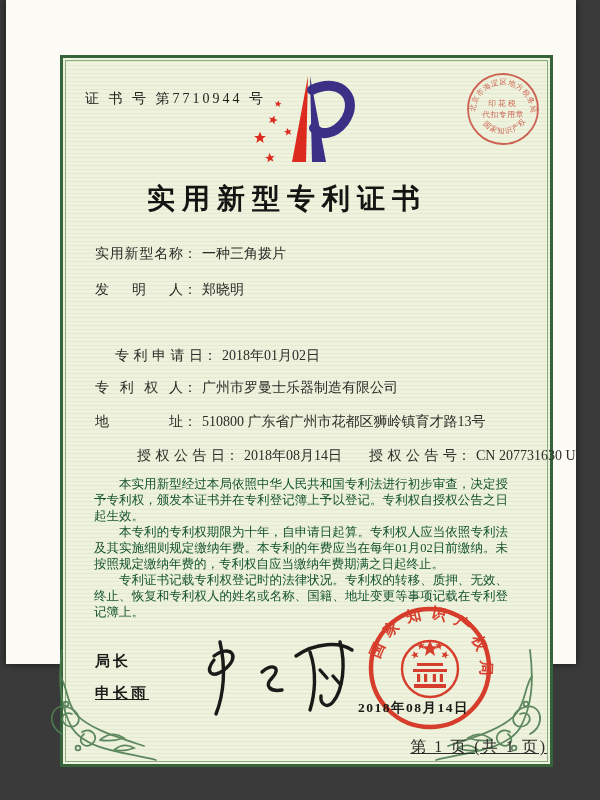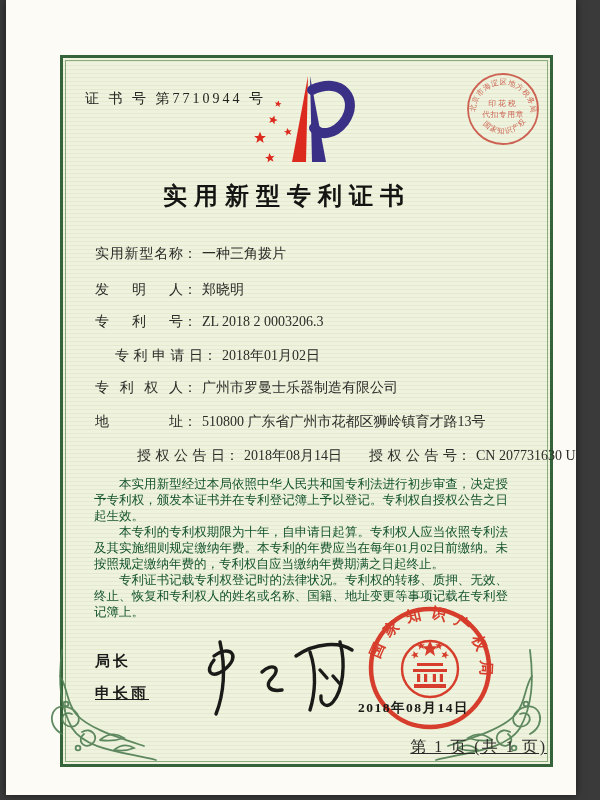--- a/index.html
+++ b/index.html
@@ -1,25 +1,25 @@
 <!DOCTYPE html>
 <html><head>
 <meta charset="utf-8">
 <style>
   html,body{margin:0;padding:0;width:600px;height:800px;overflow:hidden;background:#3a3a3a;}
   body{font-family:"Liberation Serif","DejaVu Serif",serif;}
-  .page{position:absolute;left:6px;top:0;width:570px;height:795px;background:#fcfbf5;
+  .page{position:absolute;left:6px;top:0;width:570px;height:664px;background:#fcfbf5;
         box-shadow:0 0 8px rgba(0,0,0,.55);}
   .border-box{position:absolute;left:54px;top:55px;width:487px;height:706px;
         border:3px solid #35633a;
         background:repeating-linear-gradient(180deg,#eef2de 0px,#eef2de 3px,#e3ebcc 3px,#e3ebcc 4px);}
   .border-box::after{content:"";position:absolute;inset:2px;border:1px solid #8aab7d;pointer-events:none;}
   .abs{position:absolute;}
   .cert-no{left:79px;top:90px;font-size:14px;letter-spacing:3px;color:#23231f;}
-  .title{left:0;right:8px;top:180px;text-align:center;font-size:24px;font-weight:700;
+  .title{left:0;right:8px;top:180px;text-align:center;font-size:28px;font-weight:700;
          letter-spacing:7px;color:#141412;}
   .field-row{left:89px;font-size:14px;color:#2c2c28;white-space:nowrap;}
   .flabel{display:inline-block;width:88px;text-align:justify;text-align-last:justify;}
   .fvalue{margin-left:5px;}
   .grant-right{position:absolute;left:232px;top:0;white-space:nowrap;}
   .paras{left:88px;top:476px;width:414px;font-size:12.5px;line-height:16px;
          text-align:justify;color:#14532d;}
   .paras p{margin:0;text-indent:2em;}
   .signer{left:89px;font-family:"Liberation Sans","DejaVu Sans",sans-serif;
           font-weight:700;font-size:15px;letter-spacing:3px;color:#1c1c1a;}
@@ -93,23 +93,20 @@
   </svg>
 
   <div class="abs title">实用新型专利证书</div>
 
   <div class="abs field-row" style="top:281px;">
     <span class="flabel">发明人</span><span>：</span><span class="fvalue">郑晓明</span>
   </div>
   <div class="abs field-row" style="top:245px;">
     <span class="flabel">实用新型名称</span><span>：</span><span class="fvalue">一种三角拨片</span>
   </div>
-  <div class="abs field-row" style="top:313px;">
-    <span class="flabel">专利号</span><span>：</span><span class="fvalue">ZL 2018 2 0003206.3</span>
-  </div>
   <div class="abs field-row" style="top:347px;margin-left:20px;">
     <span class="flabel">专利申请日</span><span>：</span><span class="fvalue">2018年01月02日</span>
   </div>
   <div class="abs field-row" style="top:379px;">
     <span class="flabel">专利权人</span><span>：</span><span class="fvalue">广州市罗曼士乐器制造有限公司</span>
   </div>
   <div class="abs field-row" style="top:413px;">
     <span class="flabel">地址</span><span>：</span><span class="fvalue">510800 广东省广州市花都区狮岭镇育才路13号</span>
   </div>
 

